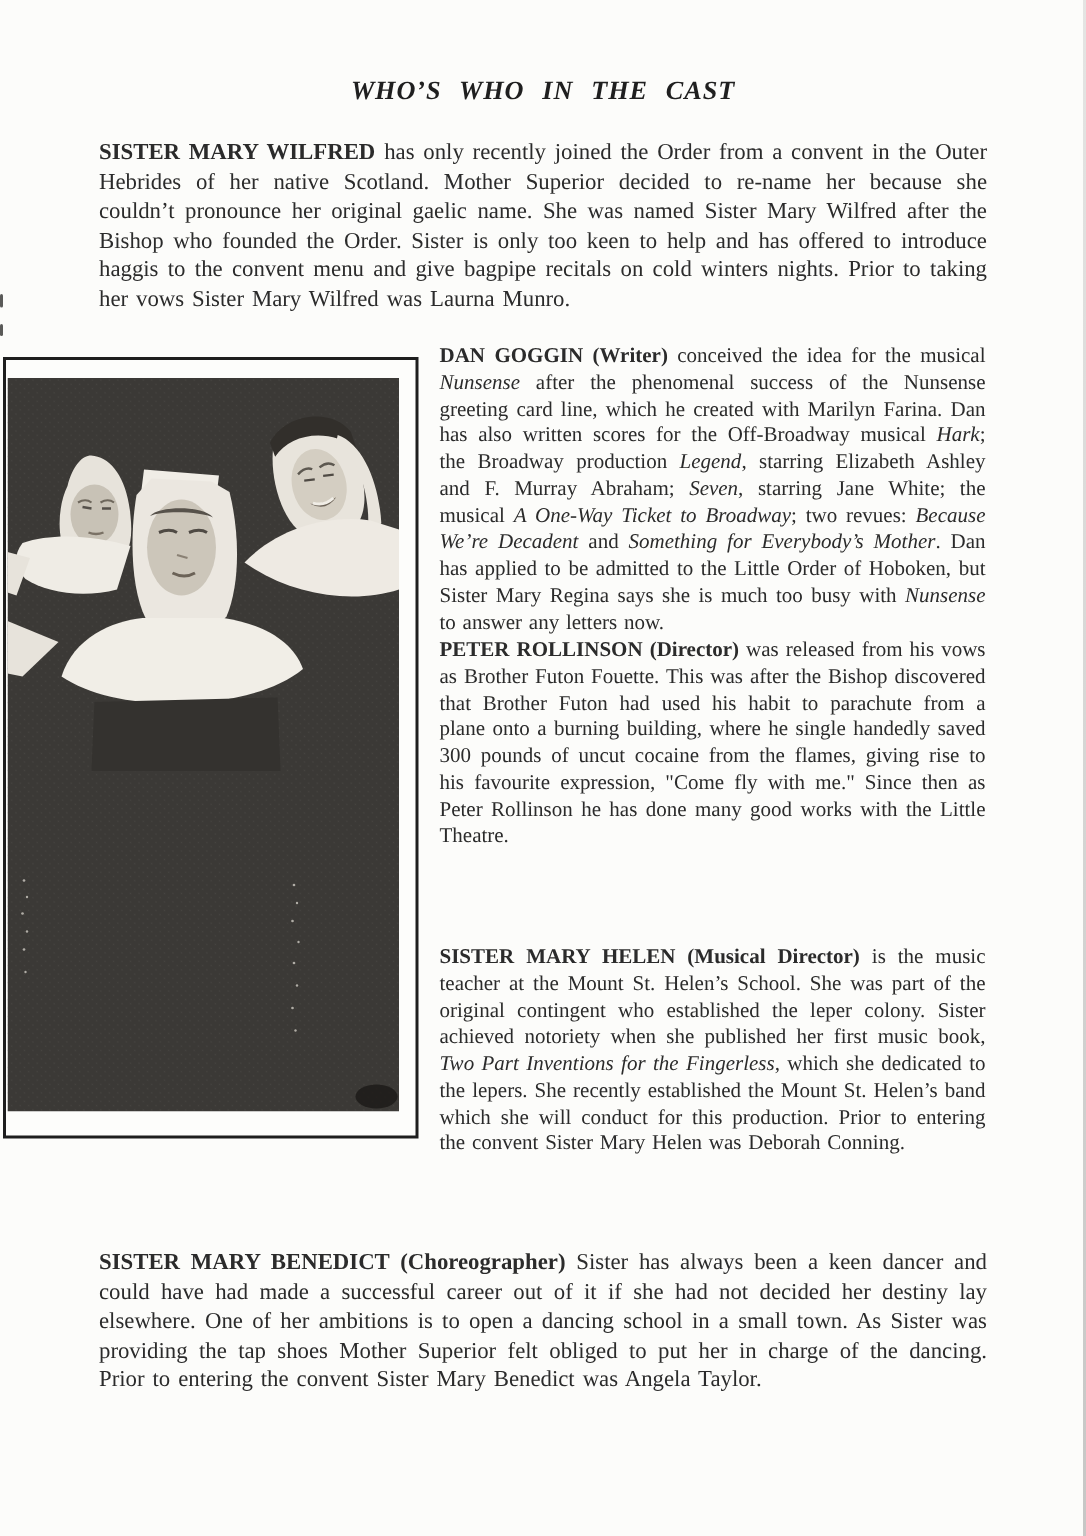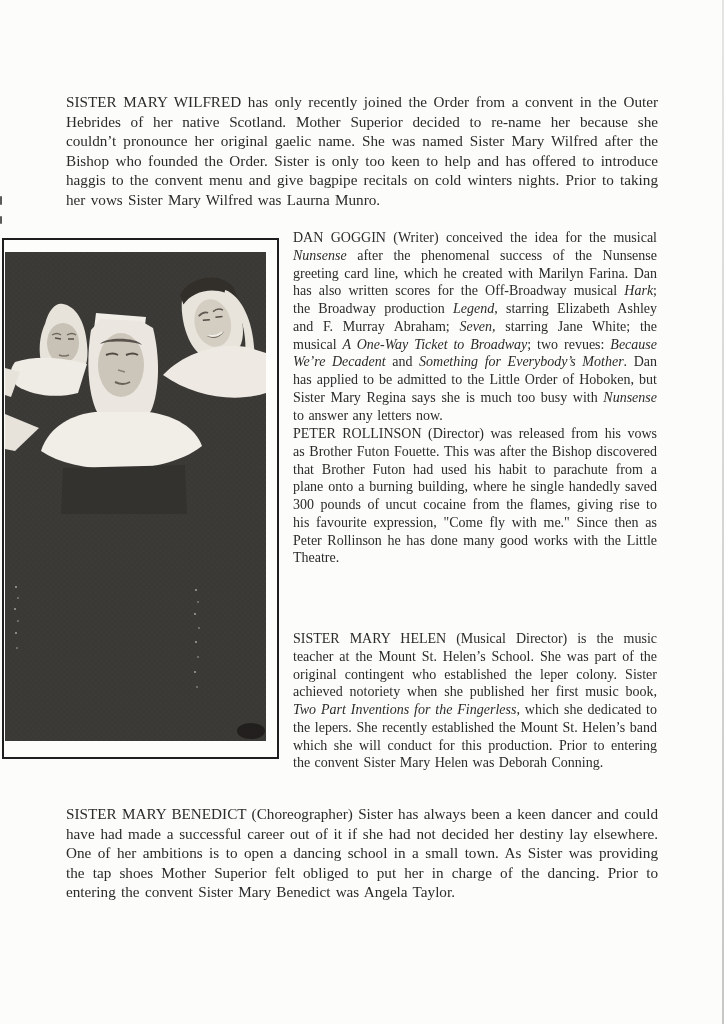--- a/index.html
+++ b/index.html
@@ -21,22 +21,22 @@
     position:absolute;margin:0;
     text-align:justify;
     color:#2b2b2b;
   }
   p.full{left:66px;width:592px;font-size:15.2px;line-height:19.55px;word-spacing:1.5px;}
   p.col{left:293px;width:364px;font-size:14px;line-height:17.75px;word-spacing:1px;}
   #para-wilfred{top:92px;}
   #para-goggin{top:229px;}
   #para-rollinson{top:425px;}
   #para-helen{top:630px;}
-  #para-benedict{top:804px;}
-  .b{font-weight:normal;}
+  #para-benedict{top:832px;}
+  .b{font-weight:bold;}
   .i{font-style:italic;}
   .photo-frame{
     position:absolute;left:2px;top:238px;
     width:277px;height:521px;
     box-sizing:border-box;margin:0;
     border:2px solid #1e1e1e;
     background:#fdfdfb;
   }
   .photo-frame svg{position:absolute;left:1px;top:12px;display:block;}
   .edge-line{
@@ -45,20 +45,21 @@
   }
   .tick{position:absolute;left:0;width:2px;background:#5a5a58;border-radius:1px;}
   .tick-1{top:196px;height:9px;}
   .tick-2{top:216px;height:8px;}
 </style>
 </head>
 <body>
 
 <div class="page">
 
+  <div class="page-title">WHO’S WHO IN THE CAST</div>
 
   <p class="bio full" id="para-wilfred"><span class="b">SISTER MARY WILFRED</span><span> has only recently joined the Order from a convent in the Outer Hebrides of her native Scotland. Mother Superior decided to re-name her because she couldn’t pronounce her original gaelic name. She was named Sister Mary Wilfred after the Bishop who founded the Order. Sister is only too keen to help and has offered to introduce haggis to the convent menu and give bagpipe recitals on cold winters nights. Prior to taking her vows Sister Mary Wilfred was Laurna Munro.</span></p>
 
   <figure class="photo-frame">
     <svg width="261" height="489" viewBox="0 0 261 489" xmlns="http://www.w3.org/2000/svg" role="img">
       <defs>
         <pattern id="ht" width="4" height="4" patternUnits="userSpaceOnUse" patternTransform="rotate(45)">
           <circle cx="1" cy="1" r="0.55" fill="#54524e"></circle>
         </pattern>
       </defs>

